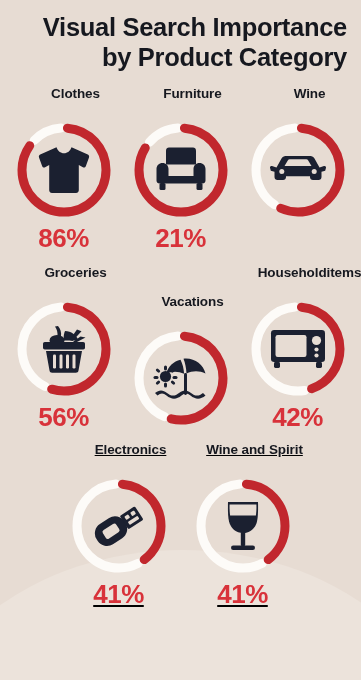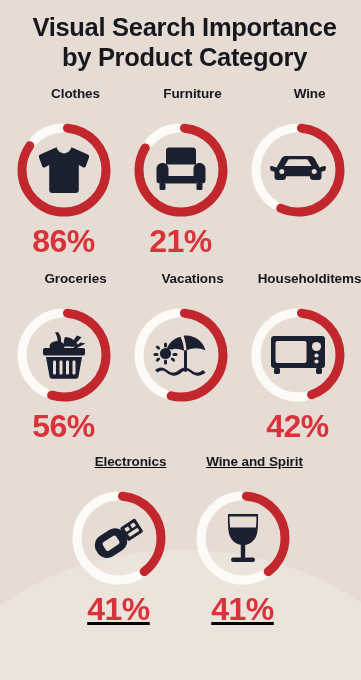--- a/index.html
+++ b/index.html
@@ -33,39 +33,39 @@
     pointer-events: none;
   }
   .content {
     position: relative;
     z-index: 2;
     width: 361px;
     height: 680px;
   }
   .title {
     margin: 0;
-    padding: 13px 6px 0 14px;
-    text-align: center;
+    padding: 13px 14px 0 14px;
+    text-align: right;
     color: #16181f;
     font-size: 25.5px;
     line-height: 1.17;
     font-weight: bold;
     letter-spacing: -0.3px;
   }
   .title-line {
     display: block;
     white-space: nowrap;
   }
   .row {
     display: flex;
     justify-content: center;
     align-items: flex-start;
   }
   .row-1 { margin-top: 13px; }
-  .row-2 { margin-top: 14px; }
+  .row-2 { margin-top: 14px; align-items: flex-end; }
   .row-3 { margin-top: 12px; }
   .cell {
     width: 117px;
     display: flex;
     flex-direction: column;
     align-items: center;
   }
   .cat-label {
     color: #16181f;
     font-size: 13.5px;
@@ -100,21 +100,21 @@
     width: 62px;
     height: 62px;
     display: flex;
     align-items: center;
     justify-content: center;
   }
   .icon-holder svg { display: block; }
   .pct {
     margin-top: 3px;
     color: #d8323a;
-    font-size: 32px;
+    font-size: 26px;
     font-weight: bold;
     letter-spacing: -0.5px;
     line-height: 1;
   }
   .row-3 .cell { width: 124px; text-decoration: underline; }
 </style>
 </head>
 <body>
 
 <div id="infographic">

